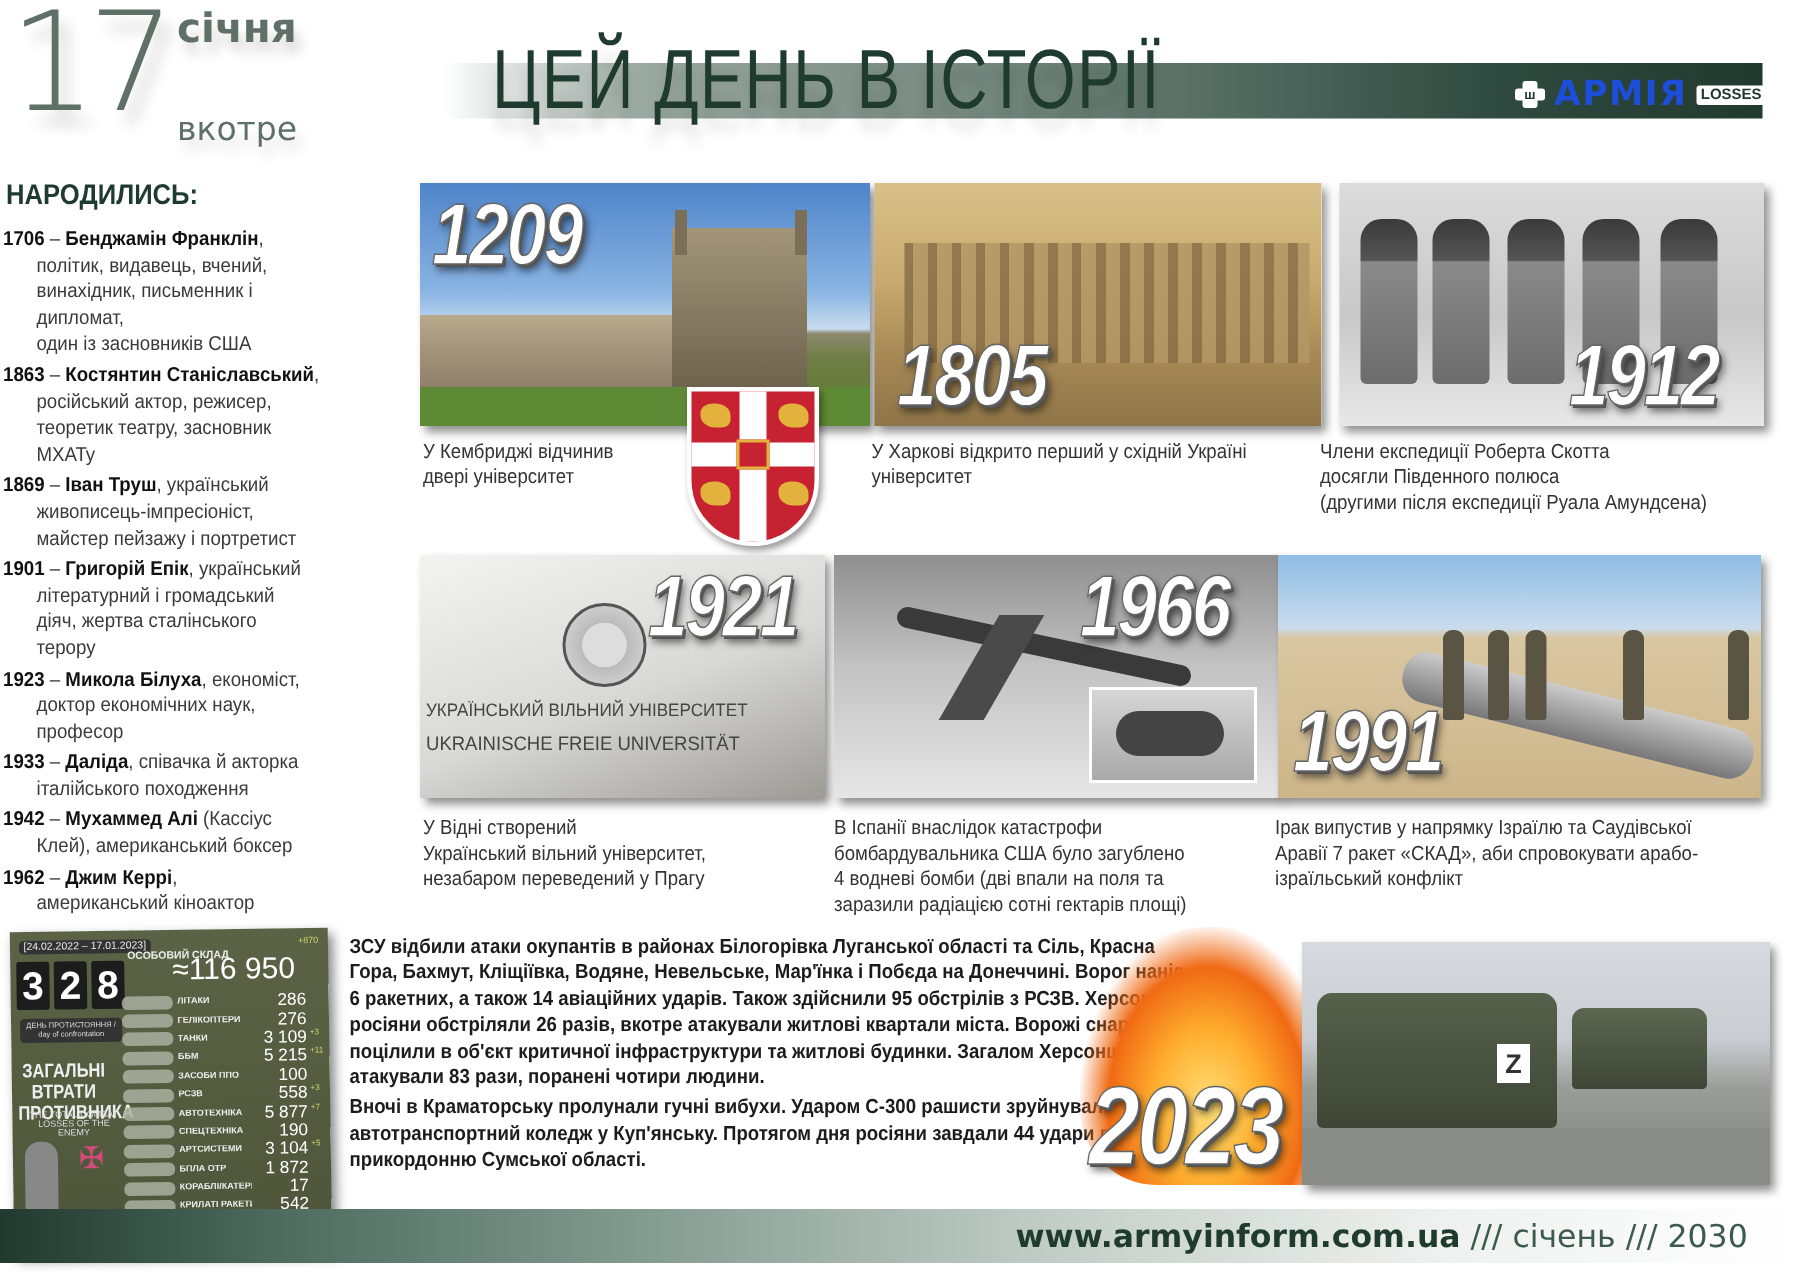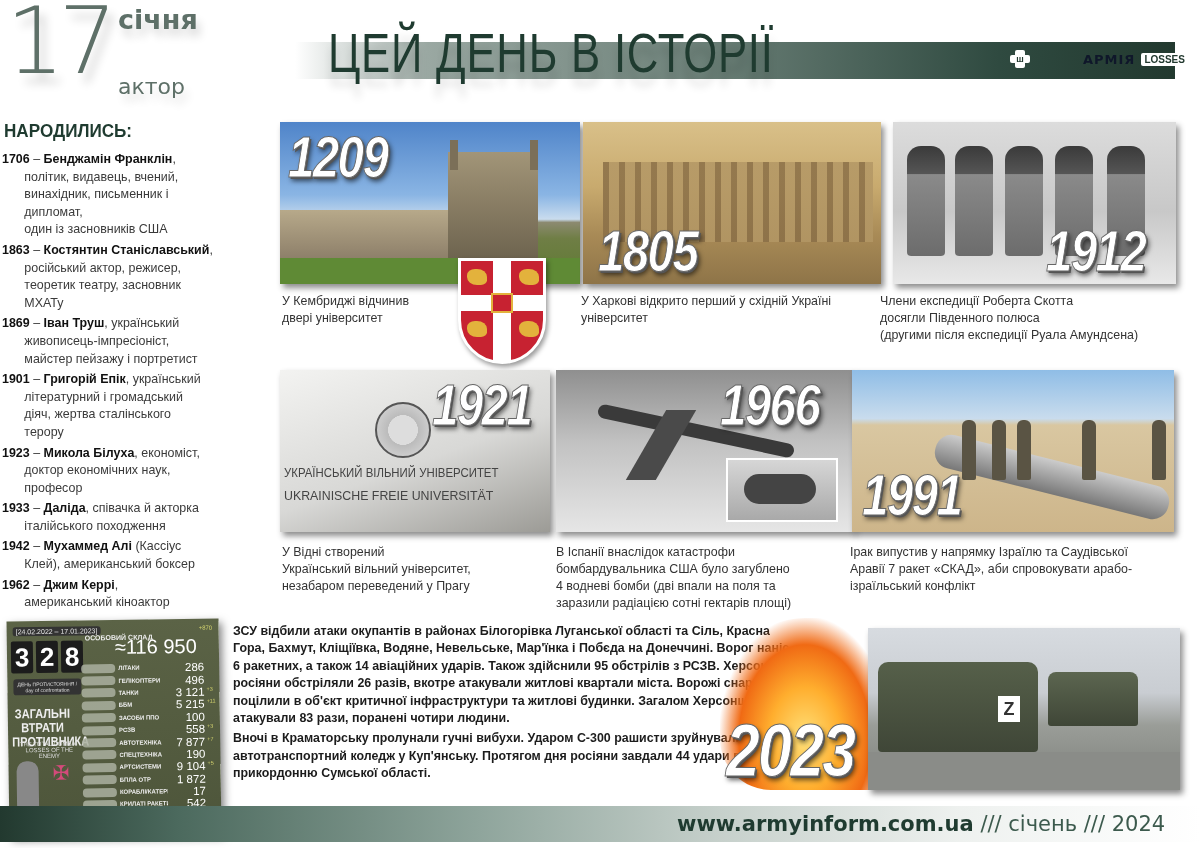--- a/index.html
+++ b/index.html
@@ -12,21 +12,21 @@
   .date-weekday { position: absolute; left: 118px; top: 74px; font-family: "DejaVu Sans", sans-serif; font-size: 22px; color: #5e7068; text-shadow: 4px 8px 8px rgba(0,0,0,0.12); }
 
   .title-band { position: absolute; left: 295px; top: 42px; width: 880px; height: 37px; background: linear-gradient(90deg, rgba(255,255,255,0) 0%, #9aa8a2 15%, #6e827a 45%, #2f4a40 80%, #22392f 100%); }
   .page-title { position: absolute; left: 328px; top: 20px; font-family: "Liberation Sans", sans-serif; font-size: 56px; font-weight: normal; letter-spacing: 1px; color: #1f3b30; transform: scaleX(0.78); transform-origin: left top; white-space: nowrap; text-shadow: 0 14px 10px rgba(0,0,0,0.12); }
 
   .logo { position: absolute; left: 1010px; top: 50px; display: flex; align-items: center; gap: 6px; }
   .logo-mark { width: 20px; height: 18px; position: relative; }
   .logo-mark .c { position:absolute; left:5px; top:0; width:10px; height:18px; background:#fff; border-radius:2px; }
   .logo-mark .l { position:absolute; left:0; top:5px; width:20px; height:8px; background:#fff; border-radius:2px; }
   .logo-mark .t { position:absolute; left:6px; top:4px; width:8px; height:10px; color:#22392f; font-size:9px; font-weight:bold; line-height:10px; text-align:center; }
-  .logo-text { color: #0f172a; font-family: "DejaVu Sans", sans-serif; font-weight: bold; font-size: 13px; letter-spacing: 1px; margin-left: 47px; }
+  .logo-text { color: #1d4ed8; font-family: "DejaVu Sans", sans-serif; font-weight: bold; font-size: 23px; letter-spacing: 1px; }
   .logo-badge { background: #fff; color: #22392f; font-weight: bold; font-size: 10px; padding: 1px 3px; border-radius: 2px; font-family: "Liberation Sans", sans-serif; }
 
   
   .born-heading { position: absolute; left: 4px; top: 120px; font-family: "Liberation Sans", sans-serif; font-weight: bold; font-size: 19px; color: #1f3b30; transform: scaleX(0.9); transform-origin: left; }
   .born-list { position: absolute; left: 2px; top: 150px; width: 275px; list-style: none; font-family: "Liberation Sans", sans-serif; font-size: 13.4px; line-height: 17.6px; color: #3a3a3a; }
   .born-list li { margin-bottom: 3px; transform: scaleX(0.93); transform-origin: left; width: 300px; }
   .born-list .yr, .born-list .nm { font-weight: bold; color: #111; }
   .born-list .desc { display: block; padding-left: 24px; }
 
   
@@ -111,21 +111,21 @@
   .footer-band { position: absolute; left: 0; top: 806px; width: 1200px; height: 36px; background: linear-gradient(90deg, #22392f 0%, #4c6a5e 15%, #8fa59c 40%, #c6d0cb 60%, #eef1ef 80%, #ffffff 100%); }
   .footer-text { position: absolute; left: 677px; top: 812px; font-family: "DejaVu Sans", sans-serif; font-size: 21px; color: #1f3b30; white-space: nowrap; }
   .footer-text .url { font-weight: bold; }
   .footer-text .rest { font-weight: normal; color: #3c5a4d; }
 </style>
 </head>
 <body>
 
 <div class="date-day">17</div>
 <div class="date-month">січня</div>
-<div class="date-weekday">актор</div>
+<div class="date-weekday">вкотре</div>
 
 <div class="title-band"></div>
 <h1 class="page-title">ЦЕЙ ДЕНЬ В ІСТОРІЇ</h1>
 
 <div class="logo">
   <div class="logo-mark">
     <div class="c"></div>
       <div class="l"></div>
       <div class="t">ш</div>
   </div>
@@ -284,27 +284,27 @@
   <div class="rows">
     <div class="row">
         <span class="ico"></span>
         <span class="lbl">ЛІТАКИ</span>
         <span class="val">286</span>
         <span class="delta"></span>
       </div>
     <div class="row">
         <span class="ico"></span>
         <span class="lbl">ГЕЛІКОПТЕРИ</span>
-        <span class="val">496</span>
+        <span class="val">276</span>
         <span class="delta"></span>
       </div>
     <div class="row">
         <span class="ico"></span>
         <span class="lbl">ТАНКИ</span>
-        <span class="val">3 121</span>
+        <span class="val">3 109</span>
         <span class="delta">+3</span>
       </div>
     <div class="row">
         <span class="ico"></span>
         <span class="lbl">ББМ</span>
         <span class="val">5 215</span>
         <span class="delta">+11</span>
       </div>
     <div class="row">
         <span class="ico"></span>
@@ -314,33 +314,33 @@
       </div>
     <div class="row">
         <span class="ico"></span>
         <span class="lbl">РСЗВ</span>
         <span class="val">558</span>
         <span class="delta">+3</span>
       </div>
     <div class="row">
         <span class="ico"></span>
         <span class="lbl">АВТОТЕХНІКА</span>
-        <span class="val">7 877</span>
+        <span class="val">5 877</span>
         <span class="delta">+7</span>
       </div>
     <div class="row">
         <span class="ico"></span>
         <span class="lbl">СПЕЦТЕХНІКА</span>
         <span class="val">190</span>
         <span class="delta"></span>
       </div>
     <div class="row">
         <span class="ico"></span>
         <span class="lbl">АРТСИСТЕМИ</span>
-        <span class="val">9 104</span>
+        <span class="val">3 104</span>
         <span class="delta">+5</span>
       </div>
     <div class="row">
         <span class="ico"></span>
         <span class="lbl">БПЛА ОТР</span>
         <span class="val">1 872</span>
         <span class="delta"></span>
       </div>
     <div class="row">
         <span class="ico"></span>
@@ -365,14 +365,14 @@
 <div class="photo" id="p2023">
   <div class="road"></div>
     <div class="veh1"></div>
     <div class="veh2"></div>
   <div class="zmark">Z</div>
 </div>
 <div class="year year2023">2023</div>
 
 <div class="footer-band"></div>
 <div class="footer-text">
-  <span class="url">www.armyinform.com.ua</span><span class="rest"> /// січень /// 2024</span>
+  <span class="url">www.armyinform.com.ua</span><span class="rest"> /// січень /// 2030</span>
 </div>
 
 </body></html>

